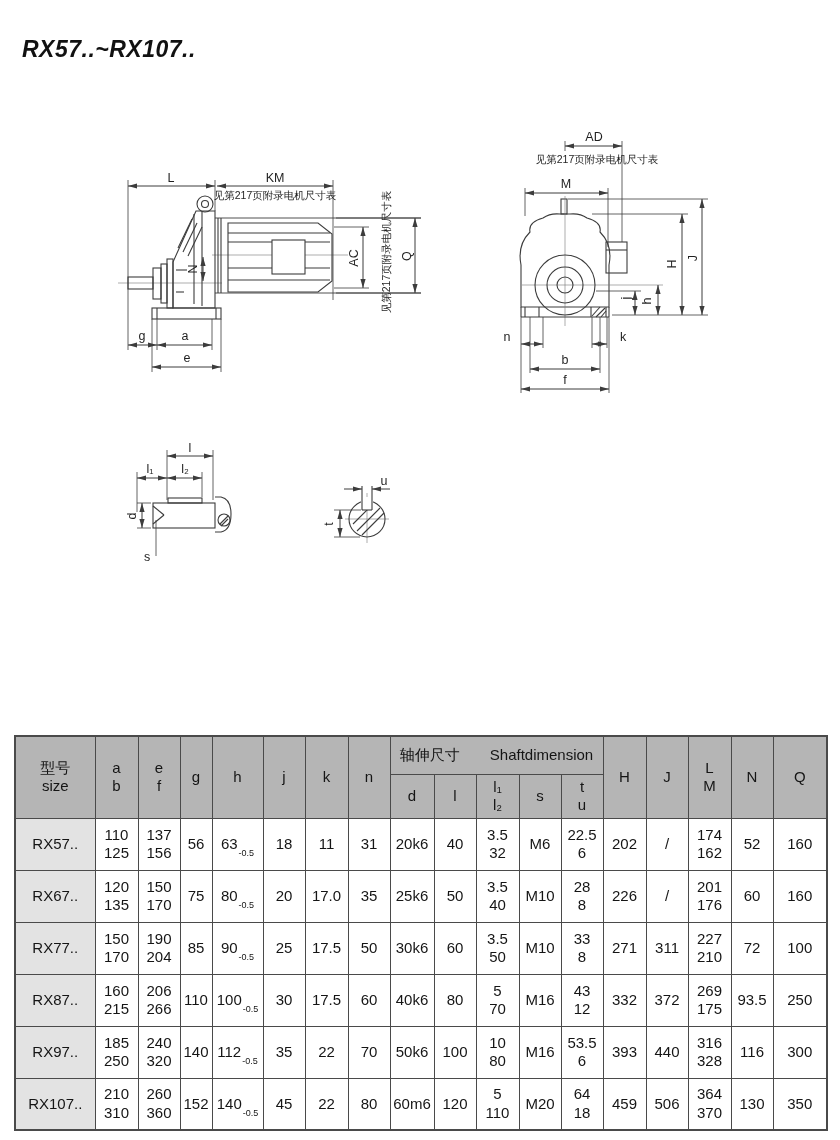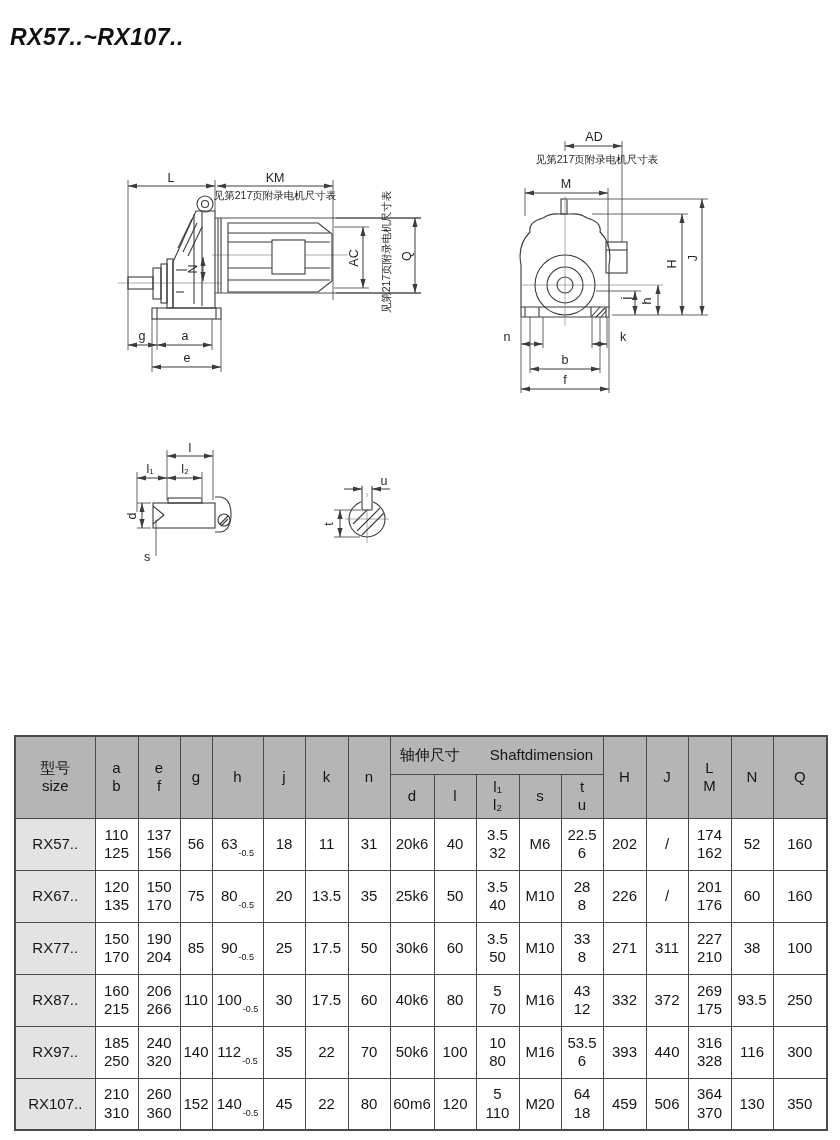--- a/index.html
+++ b/index.html
@@ -1,21 +1,21 @@
 <!DOCTYPE html>
 <html><head>
 <meta charset="utf-8">
 <style>
   html,body{margin:0;padding:0;}
   body{
     width:840px;height:1140px;position:relative;background:#ffffff;
     font-family:"Liberation Sans",sans-serif;
   }
   .page-title{
-    position:absolute;left:10px;top:24px;margin:0;
+    position:absolute;left:10px;top:24px;margin:12px;
     font-style:italic;font-weight:bold;font-size:23px;color:#111;
     letter-spacing:0.5px;
   }
   svg.drawings{position:absolute;left:0;top:120px;}
   svg text{fill:#1f1f1f;font-family:"Liberation Sans",sans-serif;}
   .dlab{font-size:12.5px;}
   .note{font-size:10.5px;}
   table.dim{
     position:absolute;left:14px;top:735px;width:812px;
     border-collapse:collapse;table-layout:fixed;
@@ -338,21 +338,21 @@
     </tr>
     <tr>
       <td class="mod">RX67..</td>
       <td>120
 135</td>
       <td>150
 170</td>
       <td>75</td>
       <td><span>80</span><span class="tol">-0.5</span></td>
       <td>20</td>
-      <td>13.5</td>
+      <td>17.0</td>
       <td>35</td>
       <td>25k6</td>
       <td>50</td>
       <td>3.5
 40</td>
       <td>M10</td>
       <td>28
 8</td>
       <td>226</td>
       <td>/</td>
@@ -376,21 +376,21 @@
       <td>60</td>
       <td>3.5
 50</td>
       <td>M10</td>
       <td>33
 8</td>
       <td>271</td>
       <td>311</td>
       <td>227
 210</td>
-      <td>38</td>
+      <td>72</td>
       <td>100</td>
     </tr>
     <tr>
       <td class="mod">RX87..</td>
       <td>160
 215</td>
       <td>206
 266</td>
       <td>110</td>
       <td><span>100</span><span class="tol">-0.5</span></td>

